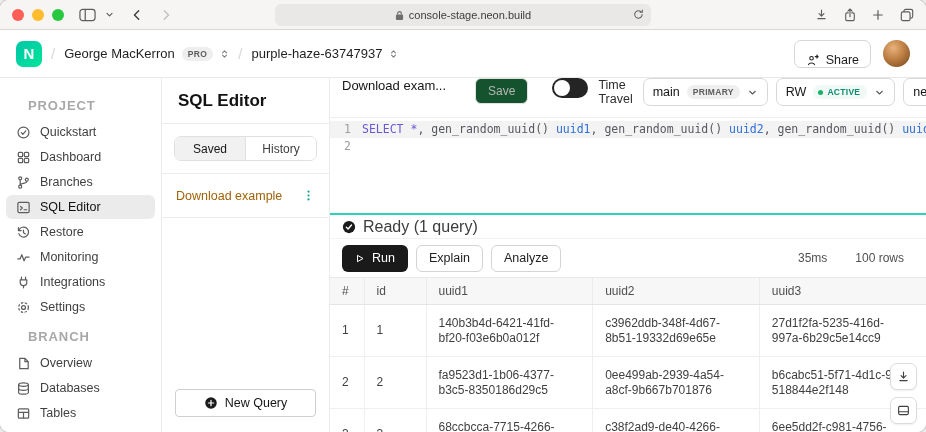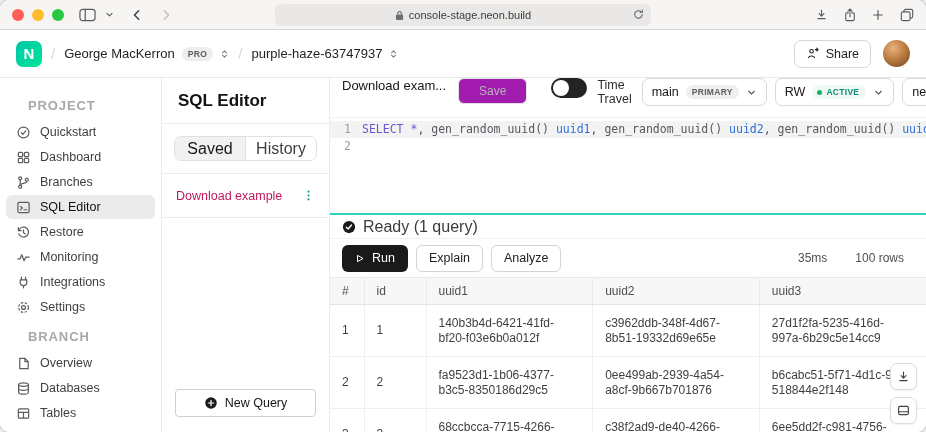--- a/index.html
+++ b/index.html
@@ -26,59 +26,59 @@
   .appheader { height:48px; background:#fff; border-bottom:1px solid #e8e8e8; flex:none;
                display:flex; align-items:center; padding:0 16px; gap:9px; }
   .logo { width:26px; height:26px; border-radius:7px; background:linear-gradient(135deg,#00c6a8,#00e599);
           color:#fff; font-weight:800; display:flex; align-items:center; justify-content:center;
           font-size:15px; flex:none; }
   .crumb-sep { color:#d8d8d8; font-size:15px; }
   .crumb { display:flex; align-items:center; gap:7px; font-size:13px; color:#1f1f1f; }
   .badge-pro { background:#eeeeee; color:#5c5c5c; font-size:8.5px; font-weight:700; letter-spacing:.4px;
                padding:2px 6px; border-radius:8px; }
   .hdr-right { margin-left:auto; display:flex; align-items:center; gap:12px; }
-  .btn-share { display:flex; align-items:center; gap:6px; border:1px solid #d6d6d6; border-radius:7px;
+  .btn-share { display:flex; align-items:flex-end; gap:6px; border:1px solid #d6d6d6; border-radius:7px;
                background:#fff; height:28px; padding:0 11px; font-size:12.5px; color:#1f1f1f; }
   .avatar { width:27px; height:27px; border-radius:50%;
             background:radial-gradient(circle at 38% 30%, #e9b27c 0%, #b97b3f 48%, #6e4320 100%); }
 
   
   .appbody { flex:1; display:flex; min-height:0; }
 
   
   .sidebar { width:162px; flex:none; border-right:1px solid #ececec; padding-top:10px; background:#fff; }
   .nav-label { font-size:13px; font-weight:700; color:#a8a8a8; letter-spacing:.9px; margin:10px 16px 7px;padding-left:12px; }
   .nav-item { display:flex; align-items:center; gap:9px; margin:1px 6px; padding:0 10px; height:24px;
               border-radius:6px; font-size:12.5px; color:#3f3f3f; cursor:default; }
   .nav-item svg { color:#5d5d5d; flex:none; }
   .nav-item.active { background:#ebebeb; color:#111; font-weight:500; }
 
   
   .panel { width:168px; flex:none; border-right:1px solid #ececec; display:flex; flex-direction:column; background:#fff; }
   .panel-title { font-size:17px; font-weight:700; color:#121212; padding:13px 16px 12px; border-bottom:1px solid #ececec; }
   .tabs-wrap { padding:12px; border-bottom:1px solid #ececec; }
   .tabs { display:flex; border:1px solid #e0e0e0; border-radius:7px; overflow:hidden; height:25px; }
-  .tab { flex:1; display:flex; align-items:center; justify-content:center; font-size:16px; color:#3f3f3f; background:#fff; }
+  .tab { flex:1; display:flex; align-items:center; justify-content:center; font-size:12px; color:#3f3f3f; background:#fff; }
   .tab.active { background:#f1f1f1; font-weight:500; color:#161616; }
   .tab + .tab { border-left:1px solid #e0e0e0; }
   .query-row { display:flex; align-items:center; justify-content:space-between; padding:0 14px; height:44px;
-               border-bottom:1px solid #ececec; color:#be185d; font-size:12.5px; }
+               border-bottom:1px solid #ececec; color:#a16207; font-size:12.5px; }
   .kebab { color:#0f9b8f; display:flex; }
   .panel-bottom { margin-top:auto; padding:12px 13px 15px; }
   .btn-newquery { width:100%; height:28px; border:1px solid #cfcfcf; border-radius:4px; background:#fff;
                   display:flex; align-items:center; justify-content:center; gap:7px; font-size:12.5px;
                   font-weight:500; color:#161616; }
 
   
   .main { flex:1; display:flex; flex-direction:column; min-width:0; position:relative; background:#fff; }
   .toolbar { height:40px; flex:none; display:flex; align-items:flex-start; padding:0 12px; gap:10px;
              border-bottom:1px solid #f0f0f0; }
   .query-title { font-size:13px; font-weight:500; color:#161616; white-space:nowrap; }
-  .btn-save { border:1px solid #e2e2e2; border-radius:6px; background:#a21caf; color:#b5b5b5;
-              font-size:12px; height:26px; padding:0 20px; margin-left:2px; }
+  .btn-save { border:1px solid #e2e2e2; border-radius:6px; background:#14532d; color:#b5b5b5;
+              font-size:12px; height:26px; padding:0 12px; margin-left:19px; }
   .toggle { width:36px; height:20px; border-radius:10px; background:#242424; position:relative;
             margin-left:14px; flex:none; }
   .toggle .knob { width:16px; height:16px; border-radius:50%; background:#fff; position:absolute; top:2px; left:2px; }
   .toggle-label { font-size:12.5px; color:#2c2c2c; }
   .selects { margin-left:auto; display:flex; align-items:center; gap:8px; }
   .select { height:28px; border:1px solid #d8d8d8; border-radius:7px; background:#fff; display:flex;
             align-items:center; gap:7px; padding:0 9px; font-size:12.5px; color:#161616; white-space:nowrap; }
   .badge-primary { background:#efefef; color:#5c5c5c; font-size:8.5px; font-weight:700; letter-spacing:.3px;
                    padding:2px 6px; border-radius:8px; }
   .badge-active { background:#f0f9f4; color:#0e8b72; font-size:8.5px; font-weight:700; letter-spacing:.3px;

